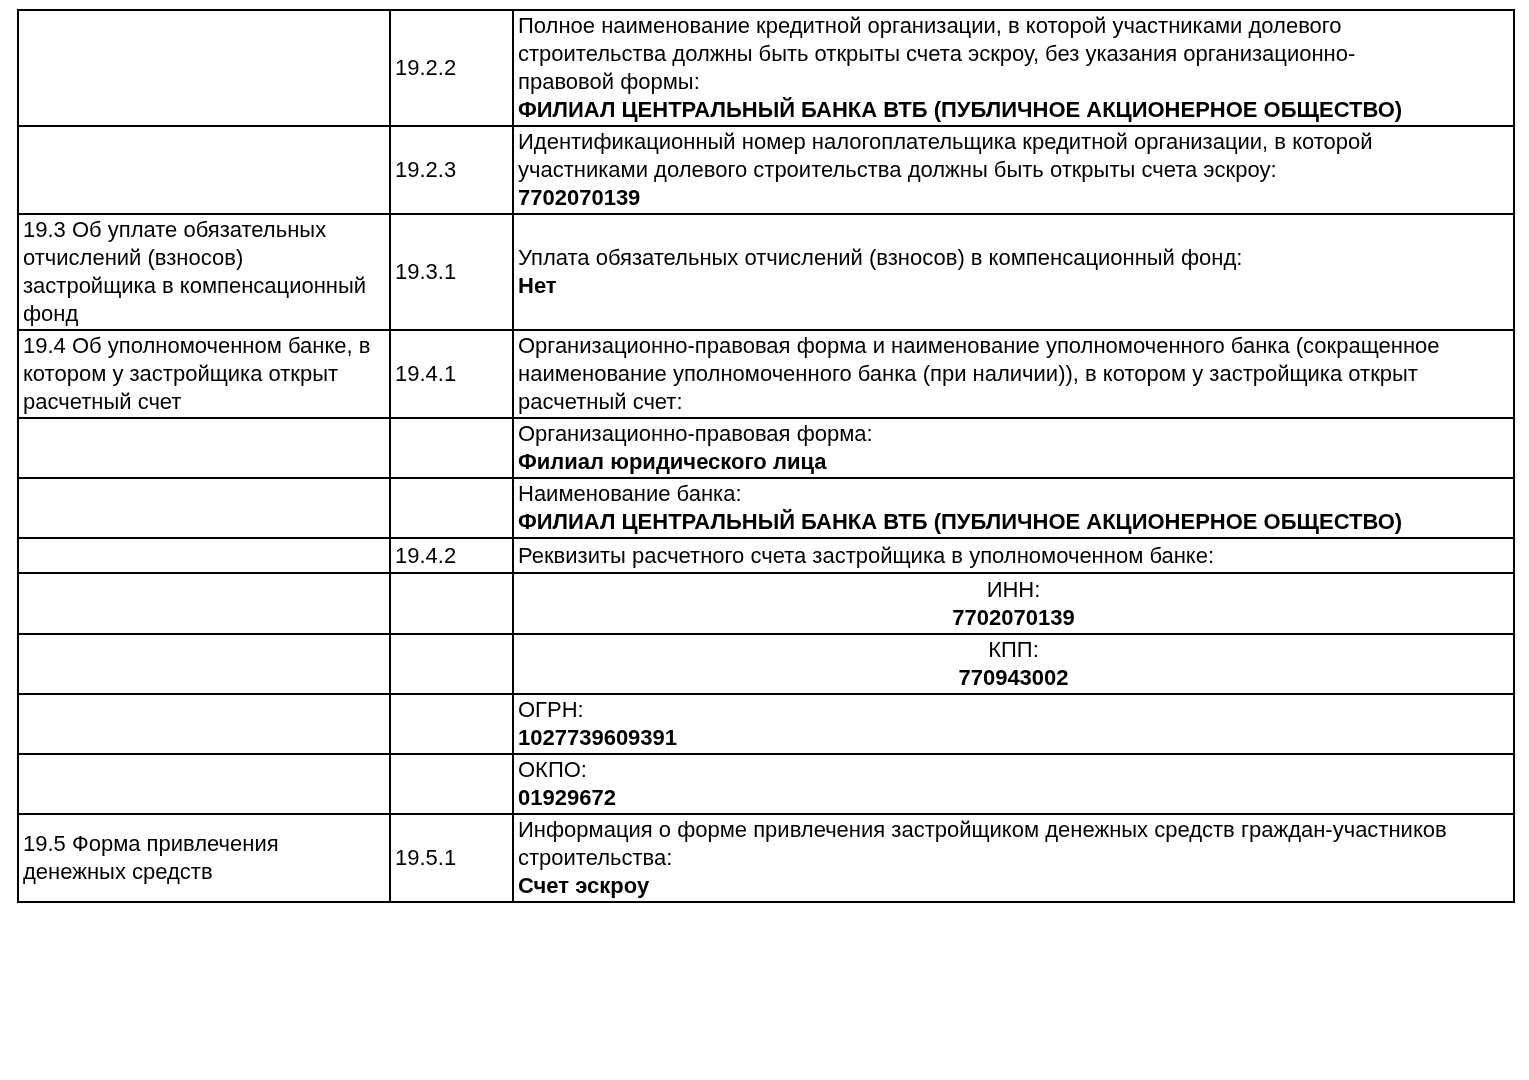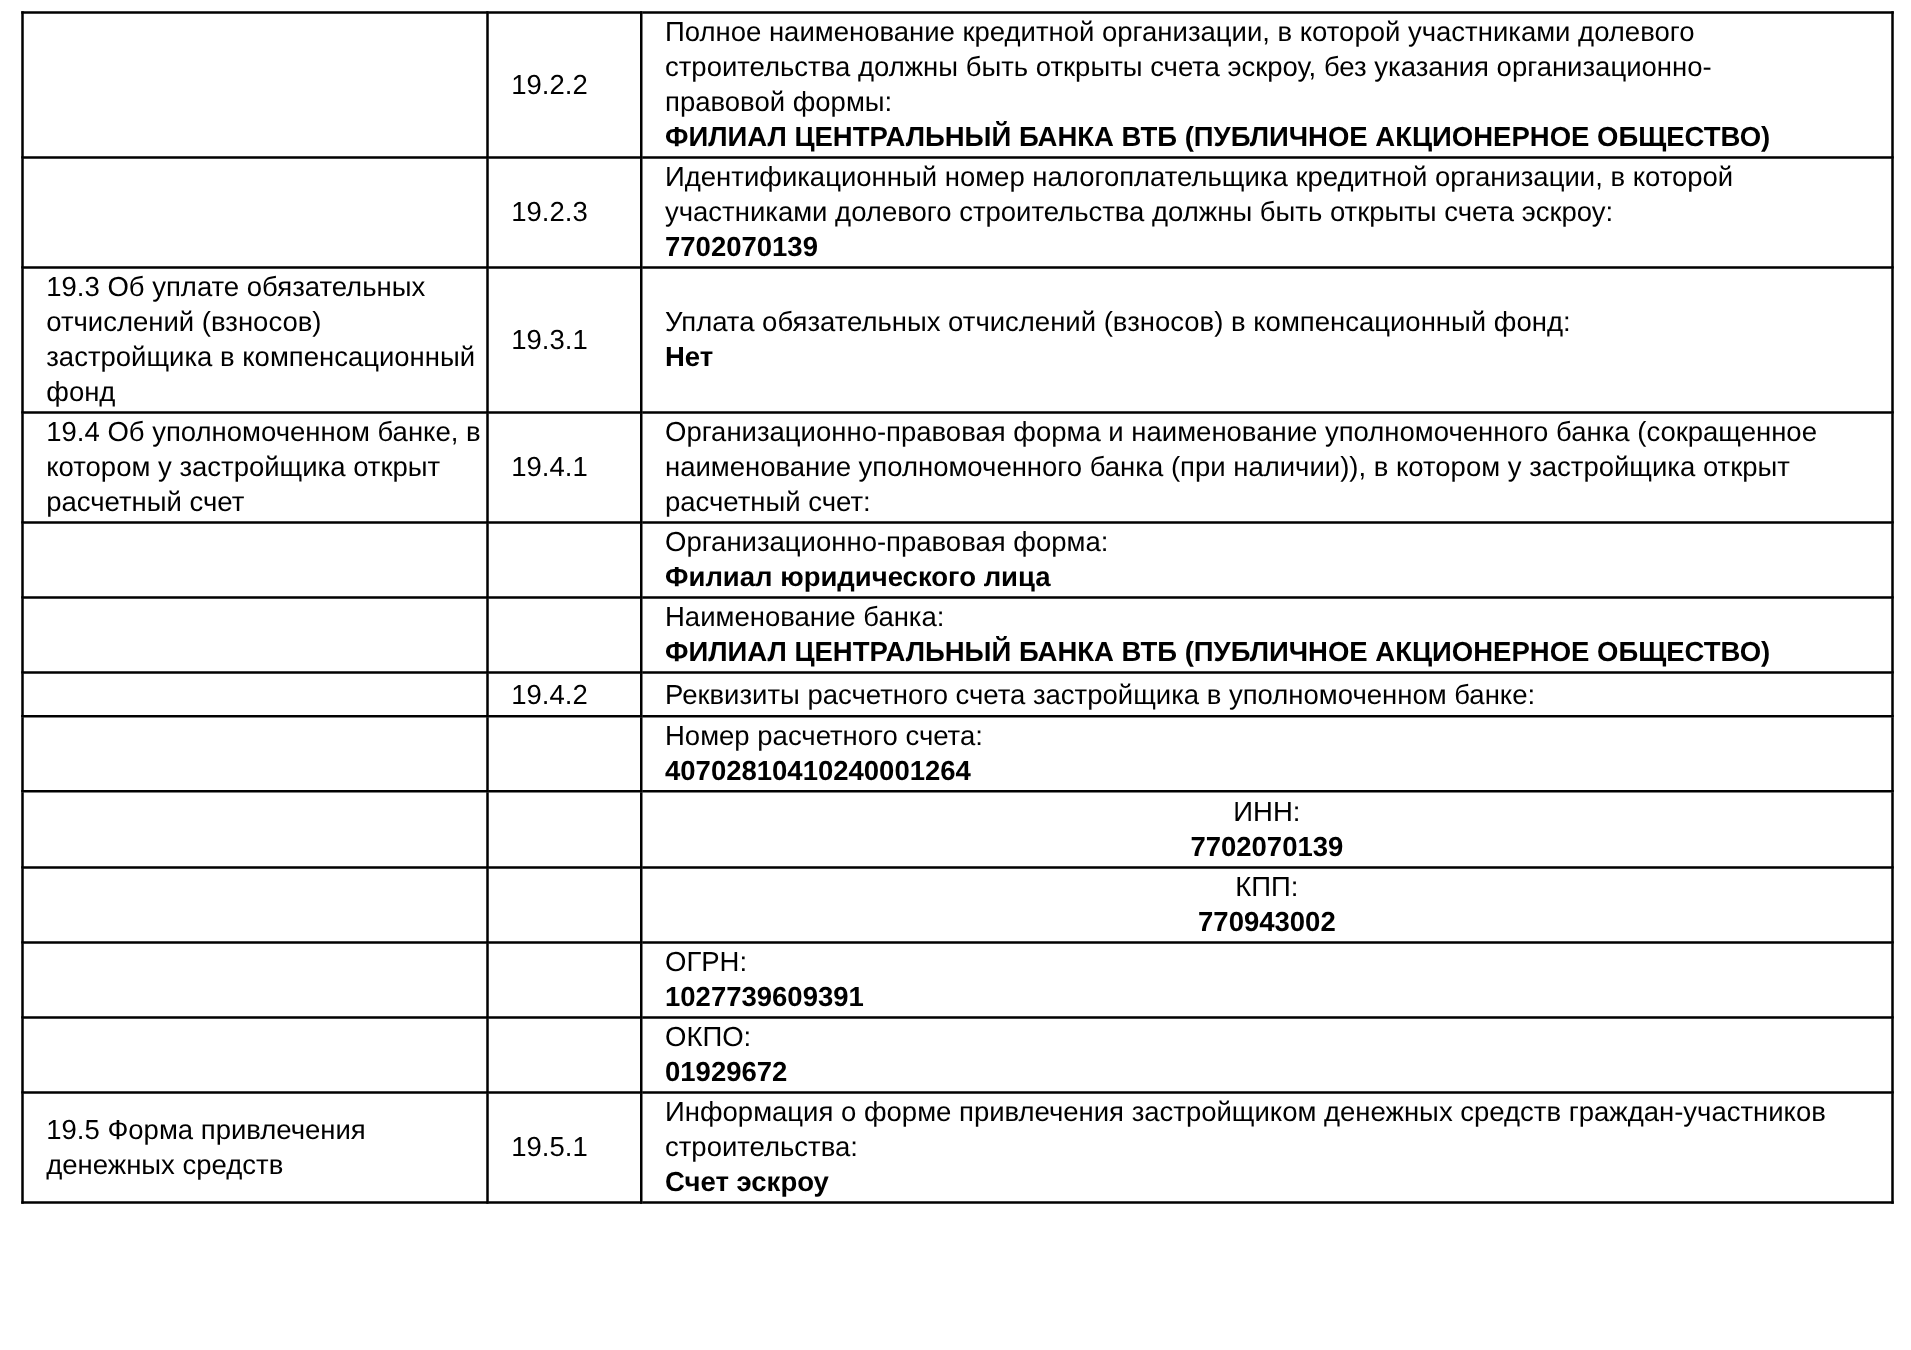--- a/index.html
+++ b/index.html
@@ -18,21 +18,21 @@
     border-collapse: collapse;
     table-layout: fixed;
     font-family: "Liberation Sans", "DejaVu Sans", sans-serif;
     font-size: 22px;
     line-height: 28px;
     color: #000000;
   }
   .doc-table td {
     border: 2px solid #000000;
     vertical-align: middle;
-    padding: 1px 18px;
+    padding: 1px 4px;
     overflow: hidden;
   }
   .col-section { width: 372px; }
   .col-code    { width: 123px; }
   .col-content { width: auto; }
   .line { white-space: nowrap; }
   .b { font-weight: bold; }
 </style>
 </head>
 <body>
@@ -115,28 +115,20 @@
       </tr>
       <tr style="height: 35px;">
         <td class="col-section"></td>
         <td class="col-code">
           <div class="line"><span>19.4.2</span></div>
         </td>
         <td class="col-content">
           <div class="line"><span>Реквизиты расчетного счета застройщика в уполномоченном банке:</span></div>
         </td>
       </tr>
-      <tr style="height: 60px;">
-        <td class="col-section"></td>
-        <td class="col-code"></td>
-        <td class="col-content">
-          <div class="line"><span>Номер расчетного счета:</span></div>
-          <div class="line"><span class="b">40702810410240001264</span></div>
-        </td>
-      </tr>
       <tr style="height: 61px; text-align: center;">
         <td class="col-section"></td>
         <td class="col-code"></td>
         <td class="col-content">
           <div class="line"><span>ИНН:</span></div>
           <div class="line"><span class="b">7702070139</span></div>
         </td>
       </tr>
       <tr style="height: 60px; text-align: center;">
         <td class="col-section"></td>

